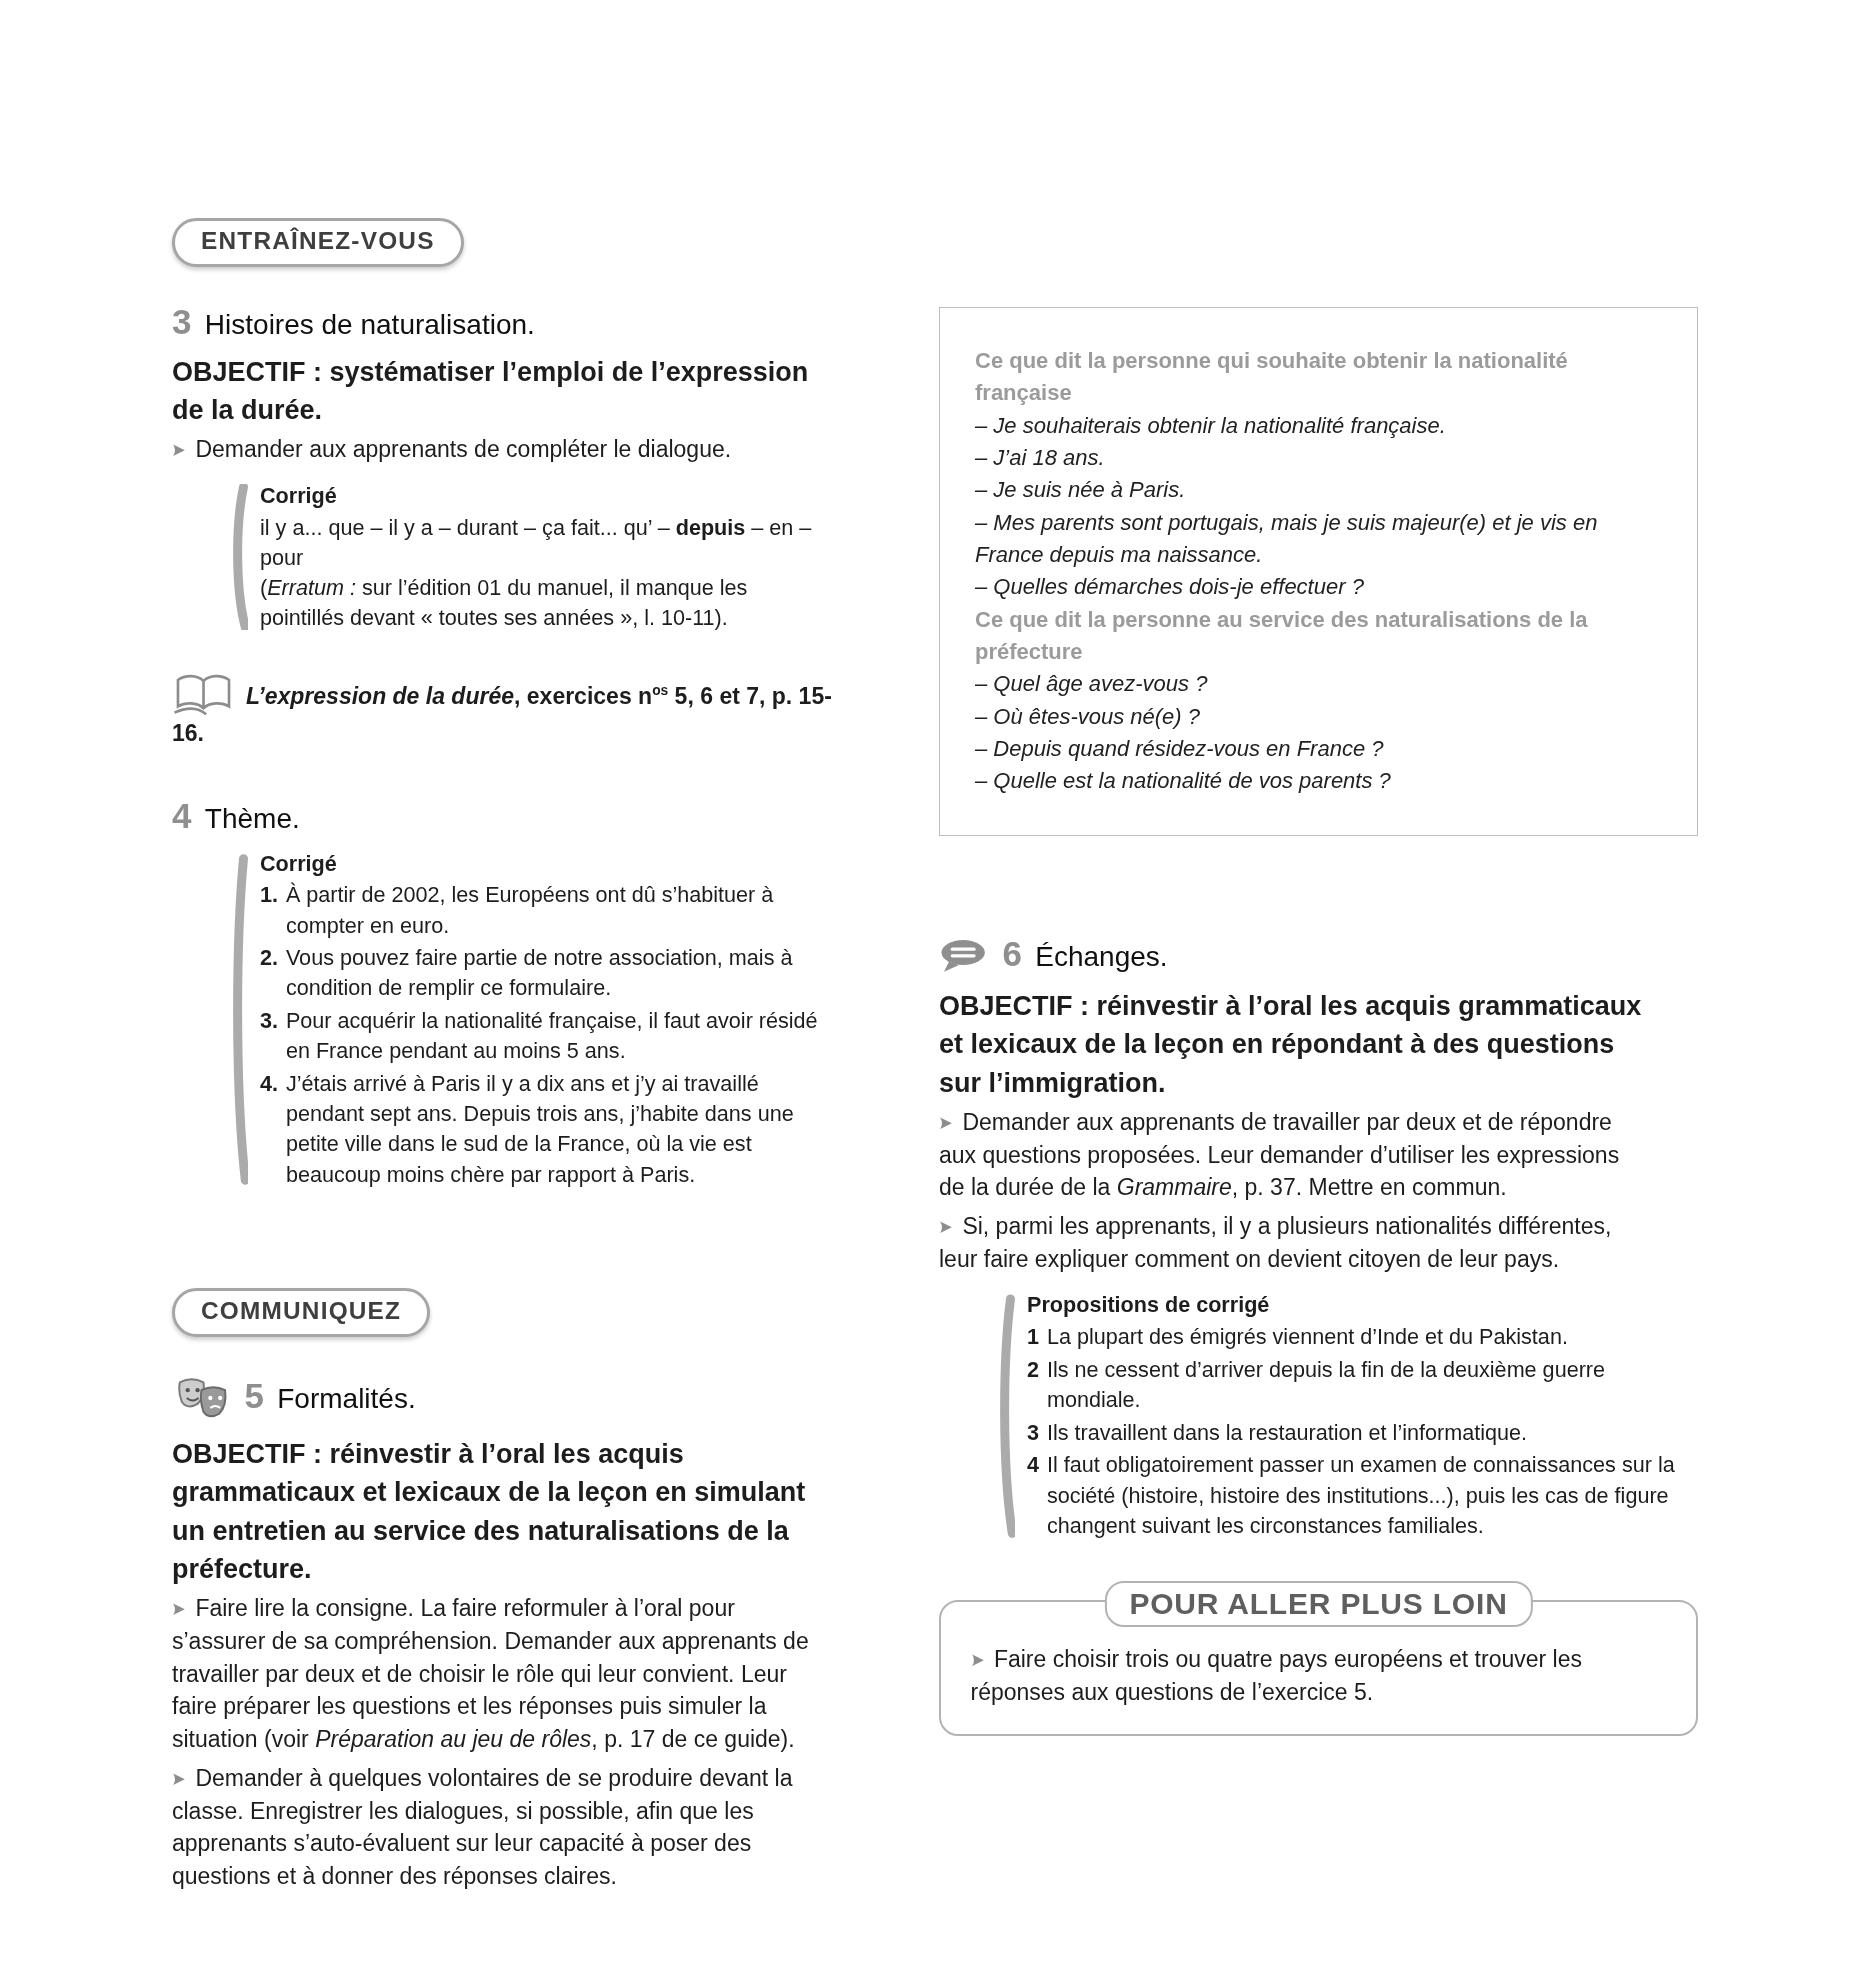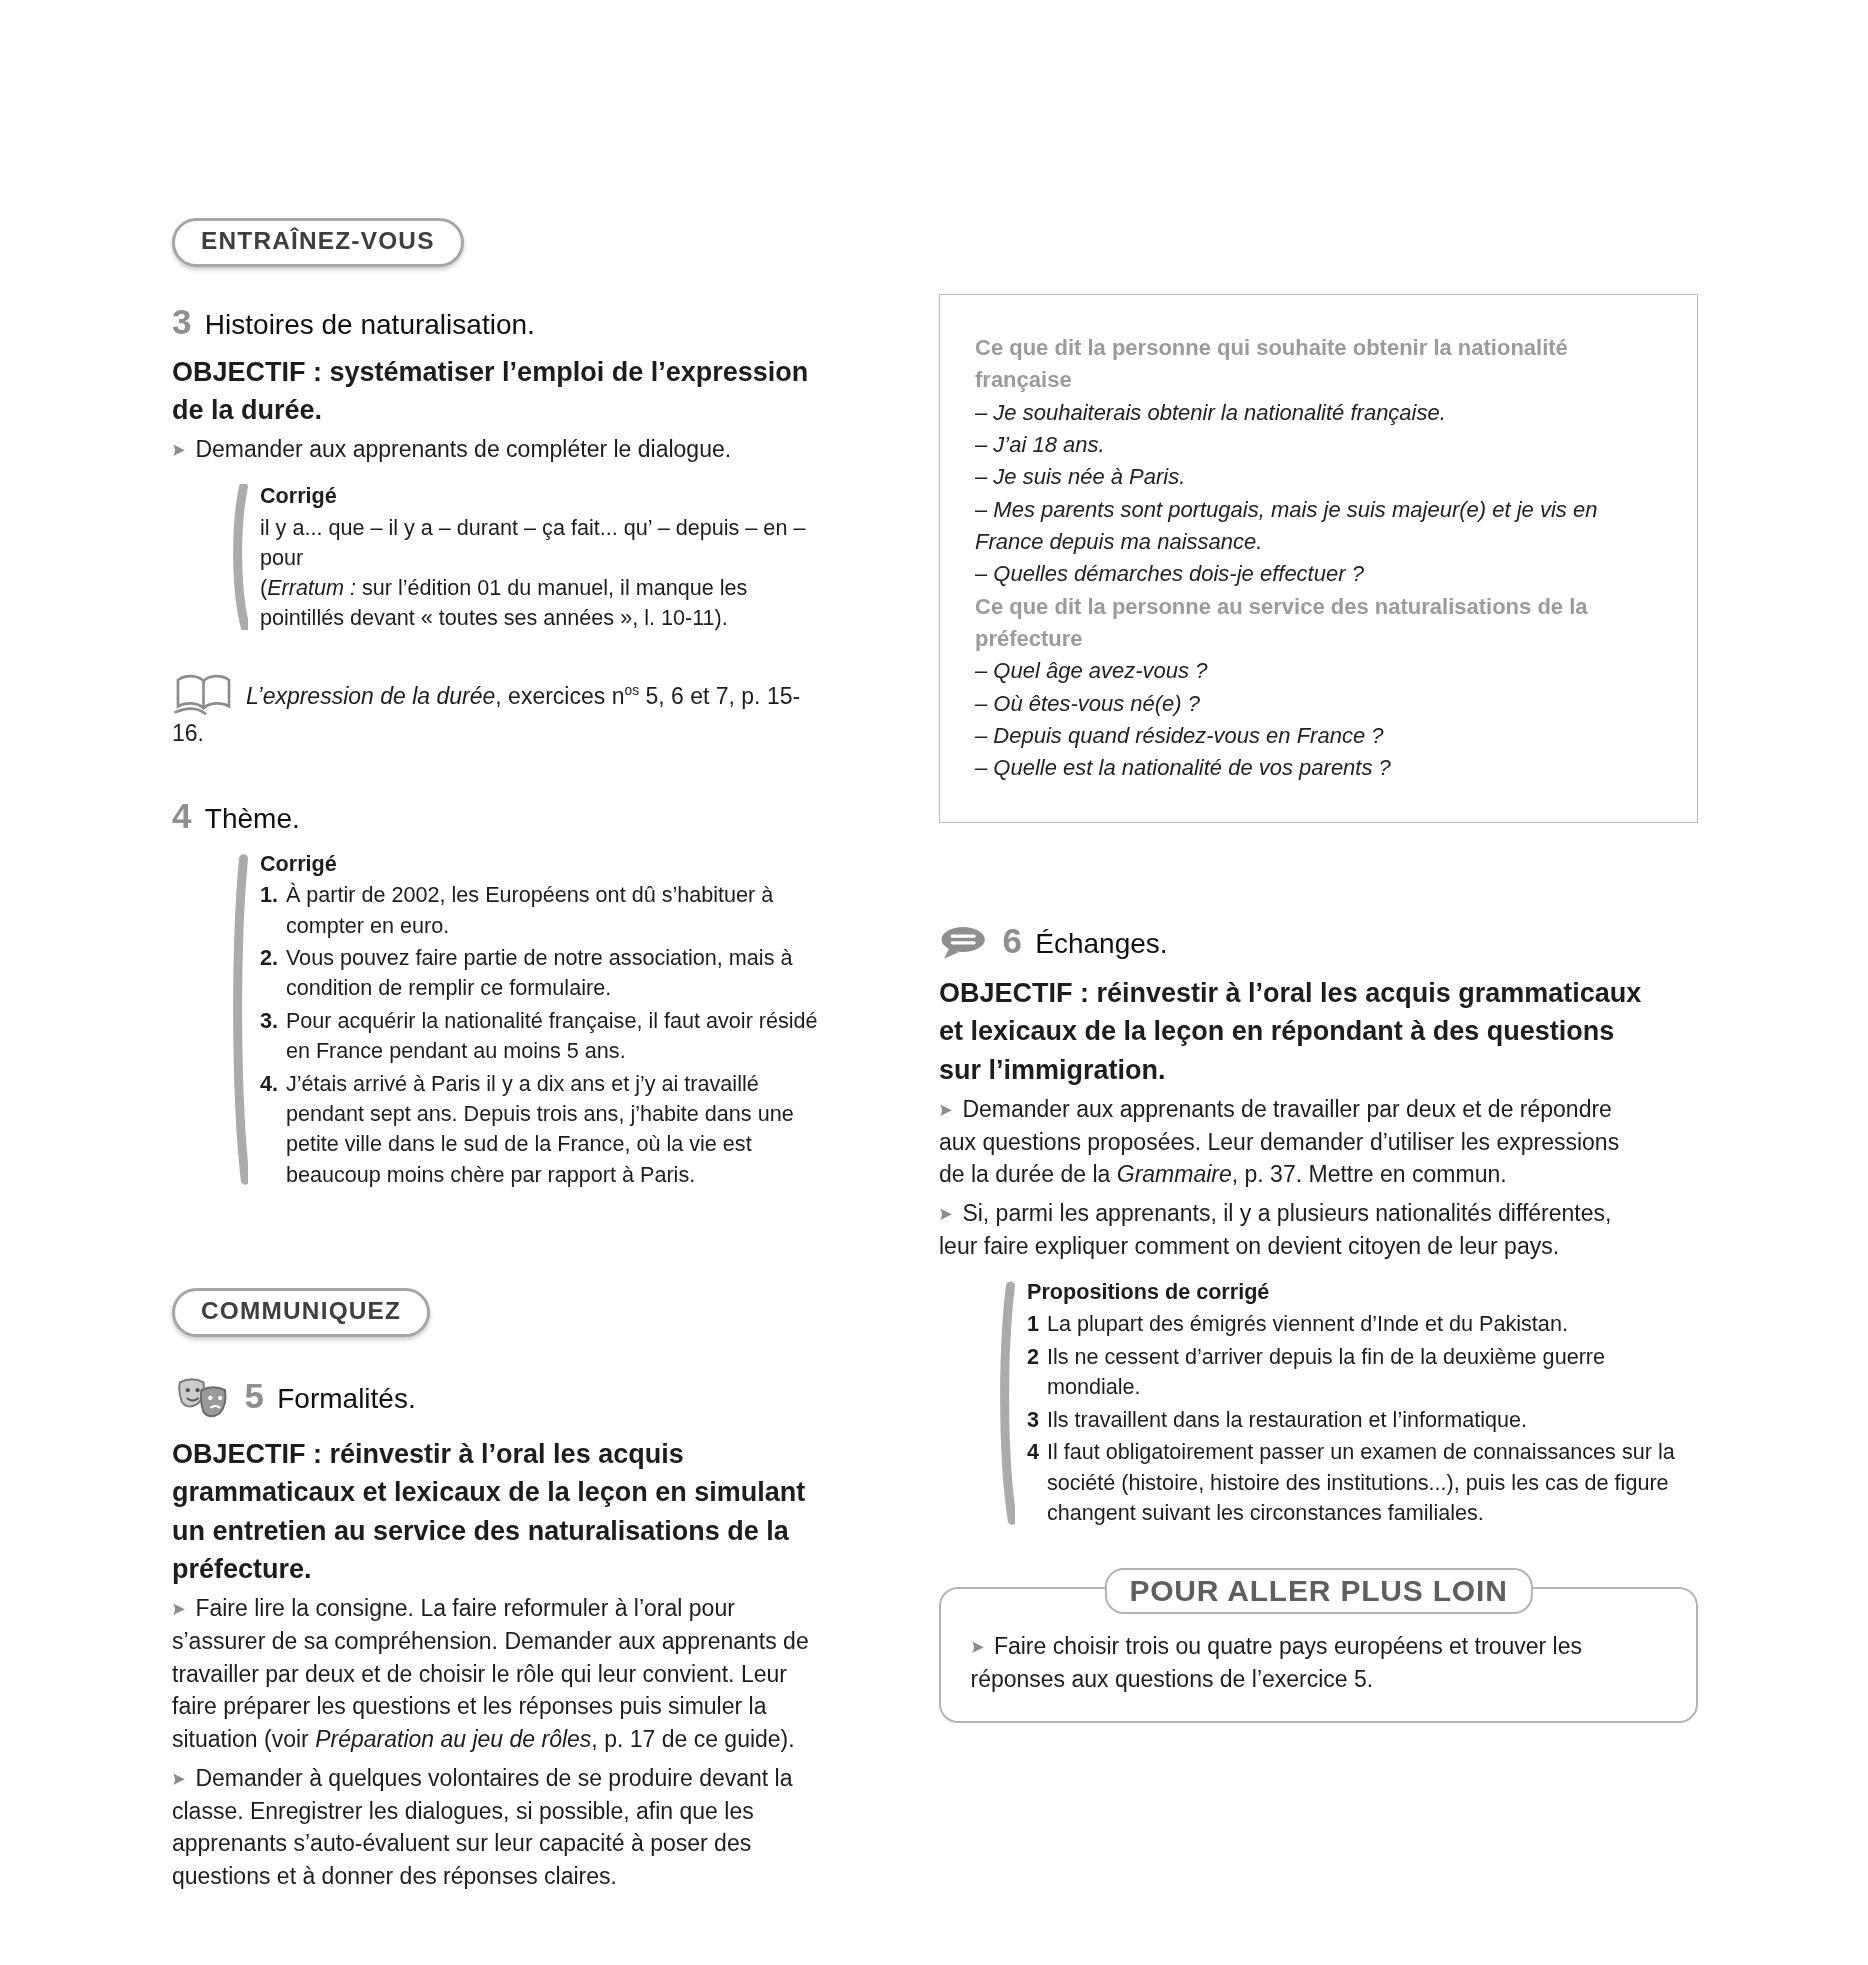--- a/index.html
+++ b/index.html
@@ -3,21 +3,21 @@
 <meta charset="utf-8">
 <style>
   * { margin:0; padding:0; box-sizing:border-box; }
   html,body { background:#ffffff; }
   body {
     width:1868px; height:2576px; position:relative; overflow:hidden;
     font-family:"Liberation Sans","DejaVu Sans",sans-serif;
     color:#1d1d1d;
   }
   .col-left  { position:absolute; left:172px;  top:218px; width:660px; }
-  .col-right { position:absolute; left:939px; top:294px; width:759px; }
+  .col-right { position:absolute; left:939px; top:307px; width:759px; }
 
   
   .badge {
     display:inline-block; background:#fff;
     border:3.5px solid #a6a6a6; border-radius:27.5px;
     padding:6.3px 26px 8.6px; box-shadow:0 2.8px 4.7px rgba(0,0,0,.20);
     margin-bottom:37px;
   }
   .badge .badge-text { font-weight:bold; font-size:24.4px; letter-spacing:1.2px; color:#3f3f3f; }
   .badge.second { margin-top:59px; margin-bottom:41px; }
@@ -36,21 +36,21 @@
   .arrow-icon path { fill:#8d8d8d; }
 
   
   .note-block { position:relative; margin:15px 0 39px 58px; padding-left:30px; }
   .note-curve { position:absolute; left:0; top:3.1px; height:calc(100% - 6.3px); width:18px; }
   .note-label { font-weight:bold; font-size:21.6px; line-height:1.4; margin-bottom:1.6px; }
   .note-text  { font-size:21.6px; line-height:1.4; }
   .note-item  { display:flex; gap:7.9px; font-size:21.6px; line-height:1.4; margin-bottom:2.4px; }
   .note-item .num { font-weight:bold; flex:none; }
 
-  .b { font-weight:normal; }
+  .b { font-weight:bold; }
   .i { font-style:italic; }
   sup { font-size:60%; vertical-align:super; }
 
   .ref { font-size:23px; font-weight:bold; line-height:1.42; margin:29.5px 0 49px; }
   .book-icon { width:63px; height:44px; vertical-align:-13.4px; margin-right:11px; }
 
   
   .dialogue-box { border:1.6px solid #bdbdbd; background:#fff; padding:37px 35px; margin-bottom:100px; }
   .box-heading { font-weight:bold; color:#9b9b9b; font-size:22px; line-height:1.47; }
   .box-line    { font-style:italic; color:#222; font-size:22px; line-height:1.47; }

